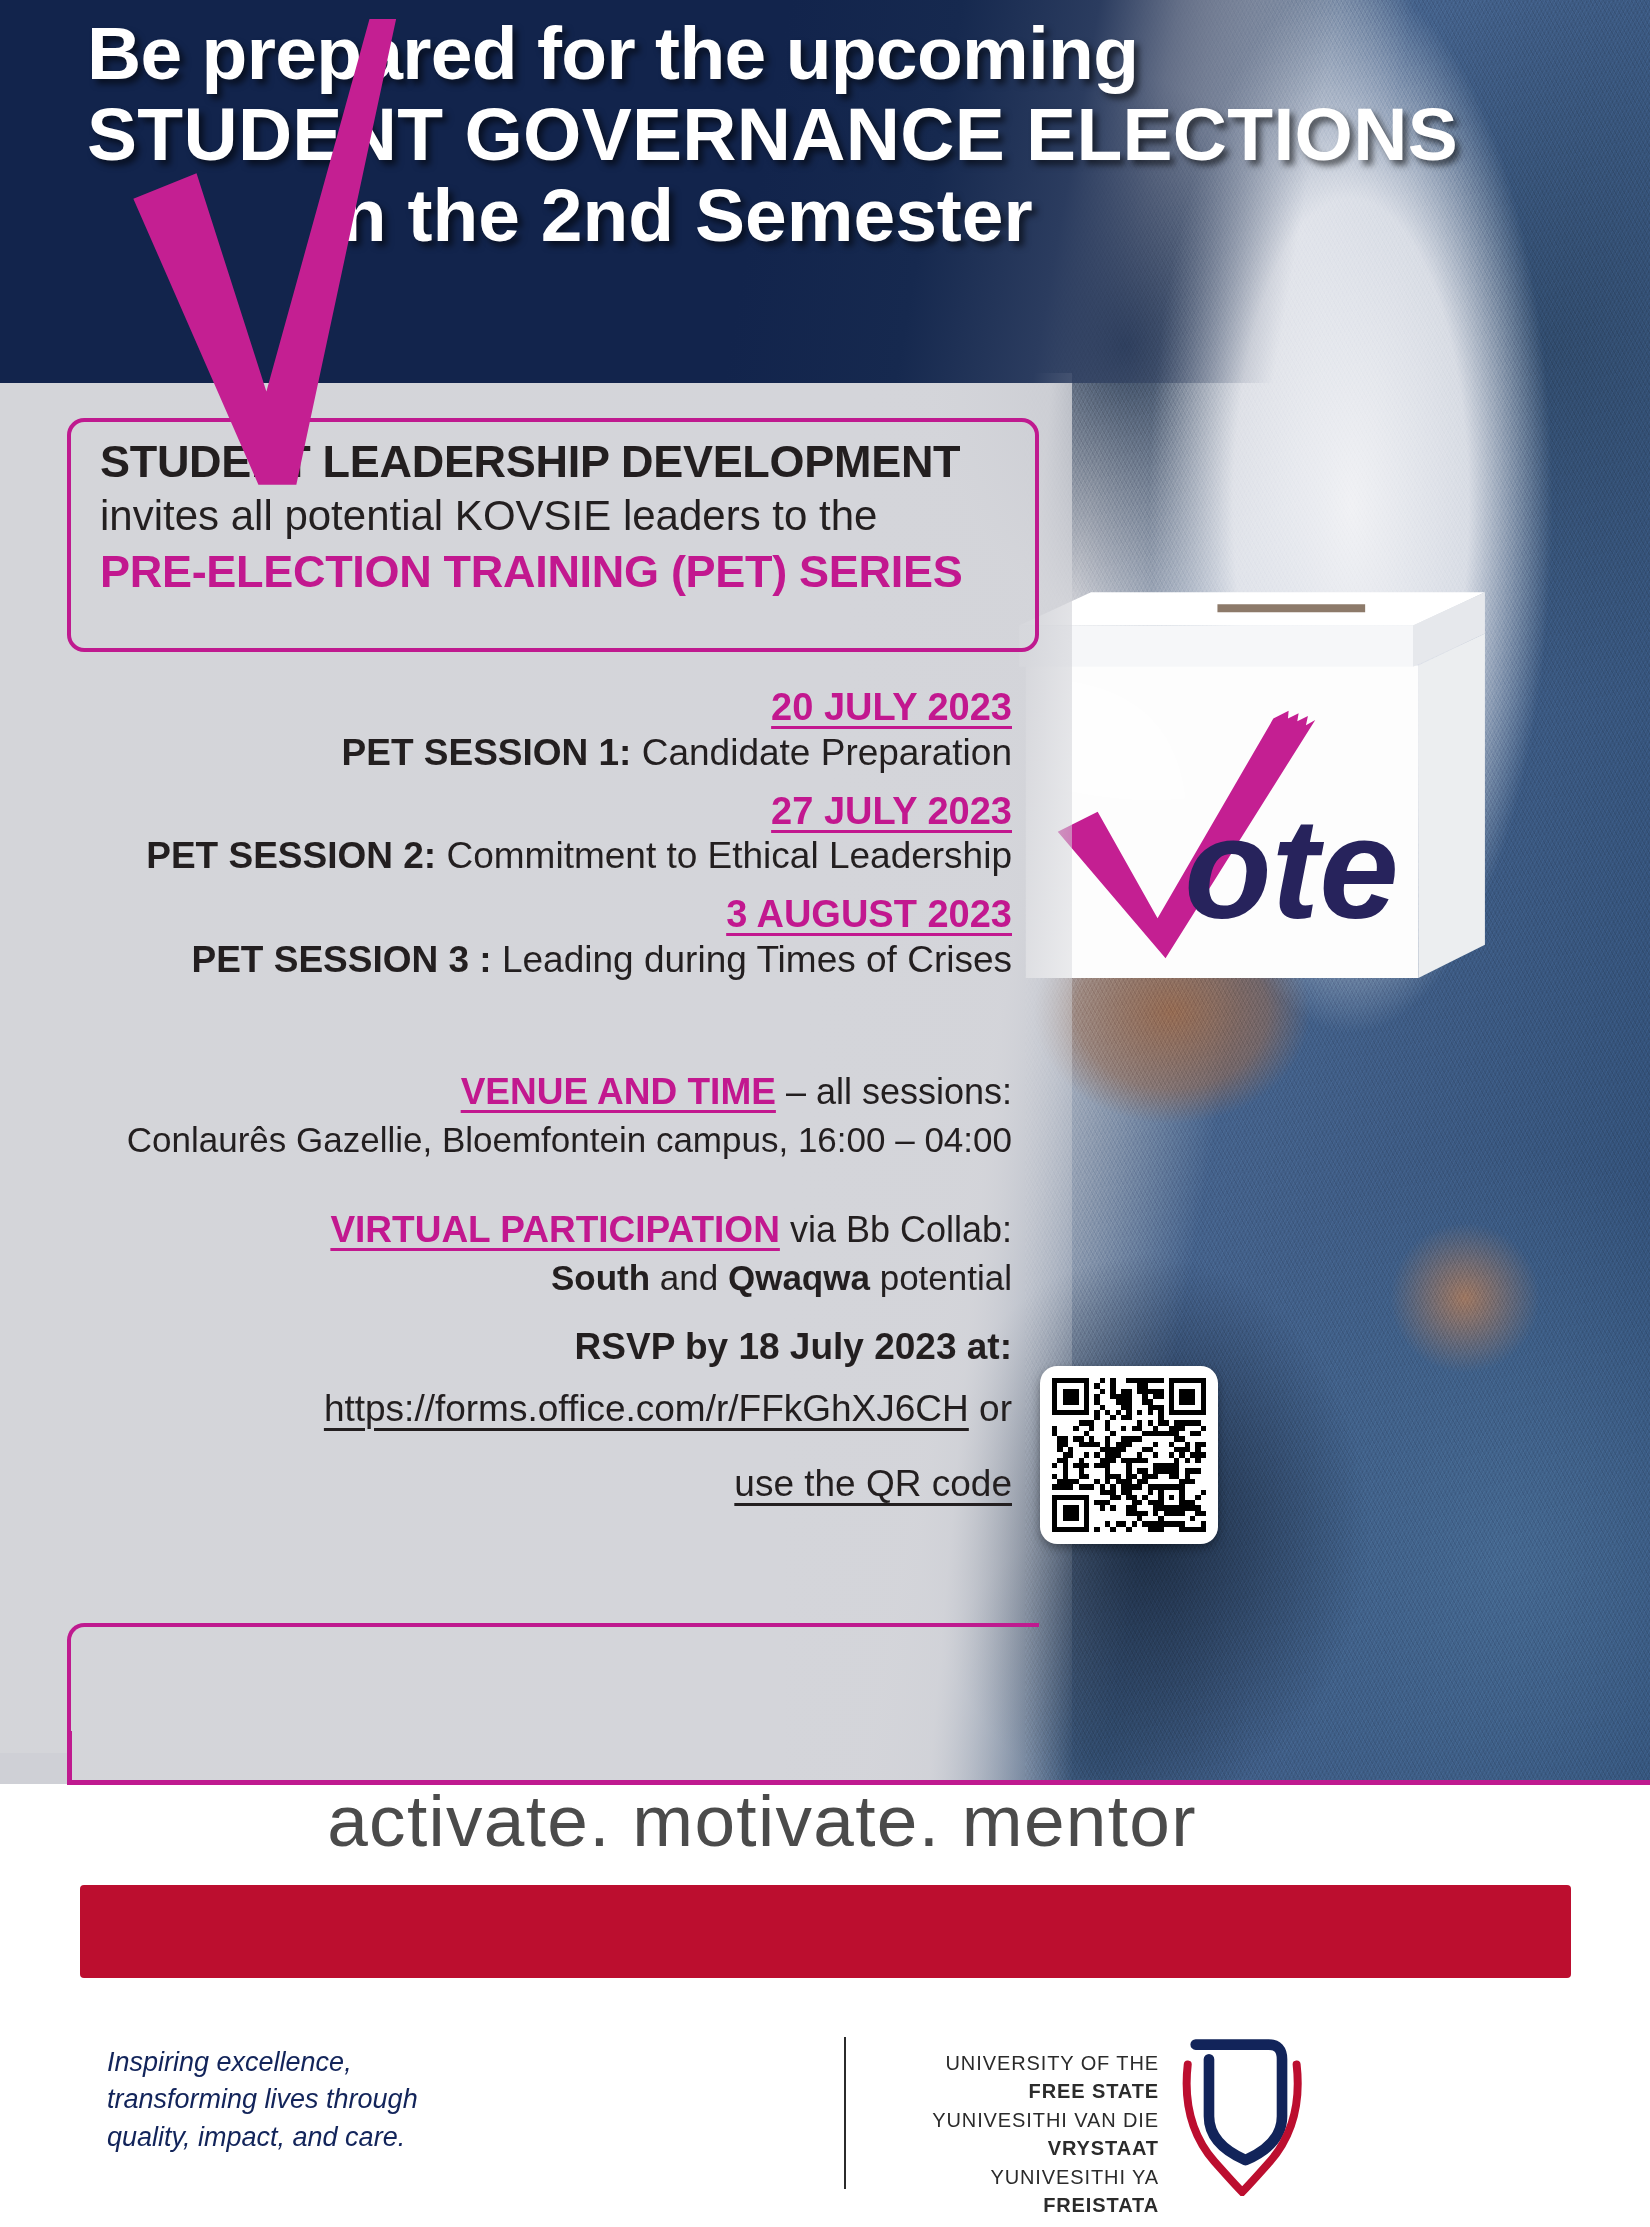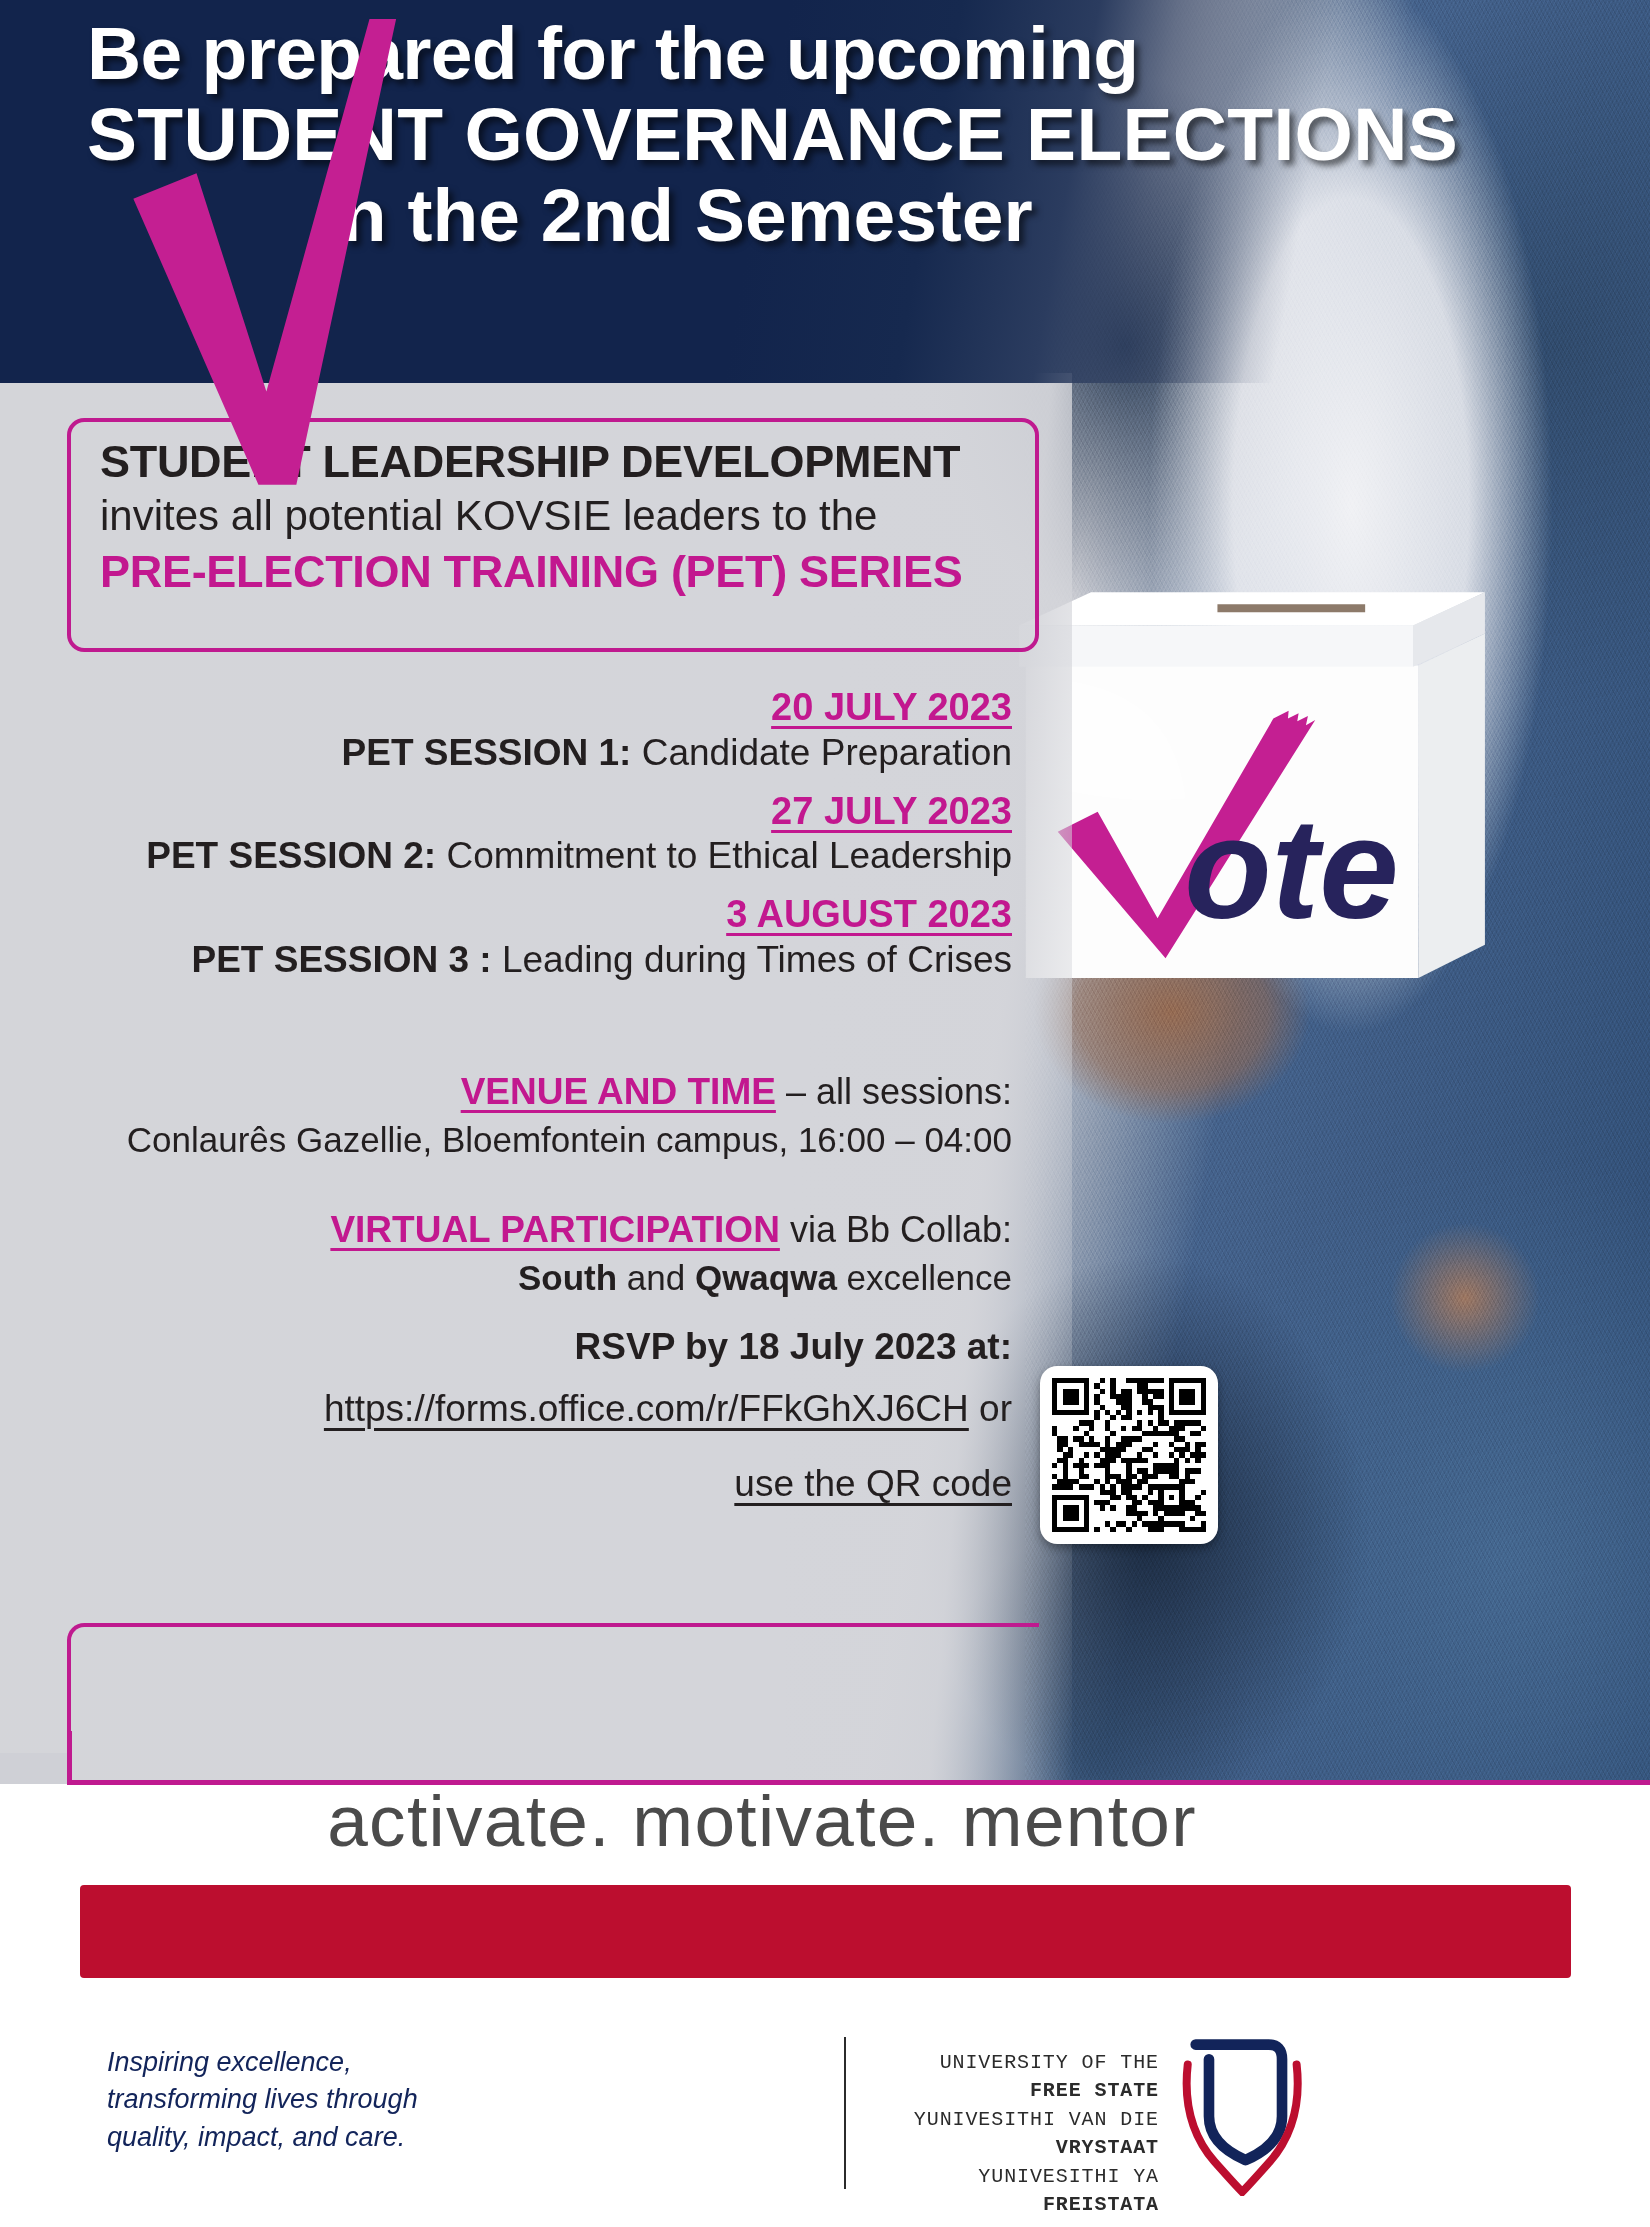--- a/index.html
+++ b/index.html
@@ -201,21 +201,21 @@
   }
   .vision-sub{
     margin-top:2.7px;font-size:17.3px;font-weight:700;font-style:italic;color:#111;line-height:1.25;
   }
   .divider{
     position:absolute;top:2037px;width:2px;height:152px;background:#2b2b2b;
   }
   .div1{left:844px;}
   .ufs-names{
     position:absolute;left:879px;top:2049px;width:280px;text-align:right;
-    color:#2b2b2b;font-size:20px;line-height:1.42;letter-spacing:0.9px;font-family:Liberation Mono, monospace;
+    color:#2b2b2b;font-size:20px;line-height:1.42;letter-spacing:0.9px;
   }
   .ufs-names b{font-weight:700;}
   .ufs-shield{position:absolute;left:1169px;top:2030px;width:153px;height:166px;}
   .ufs-right{position:absolute;left:1325px;top:2045px;width:266px;}
   .ufs-word{font-size:55px;font-weight:400;color:#12245a;letter-spacing:1.3px;line-height:.95;}
   .ufs-sa{margin-top:8px;font-size:21px;font-weight:700;color:#b8288e;line-height:1.28;letter-spacing:0.4px;}
 
   
   .left-gutter{
     position:absolute;left:0;top:1753px;width:71px;height:31px;background:#cfd0d6;
@@ -283,21 +283,21 @@
       <div class="sess-date">3 AUGUST 2023</div>
       <div class="sess-title"><b>PET SESSION 3 :</b><span> Leading during Times of Crises</span></div>
     </div>
   </div>
 
   <div class="venue-block">
     <div class="vt-line"><span class="vt-head">VENUE AND TIME</span><span class="vt-rest"> – all sessions:</span></div>
     <div class="vt-line">Conlaurês Gazellie, Bloemfontein campus, 16:00 – 04:00</div>
     <div class="vt-gap"></div>
     <div class="vt-line"><span class="vt-head">VIRTUAL PARTICIPATION</span><span class="vt-rest"> via Bb Collab:</span></div>
-    <div class="vt-line"><b>South</b><span> and </span><b>Qwaqwa</b><span> excellence</span></div>
+    <div class="vt-line"><b>South</b><span> and </span><b>Qwaqwa</b><span> potential</span></div>
   </div>
 
   <div class="rsvp">
     <div class="rsvp-l1">RSVP by 18 July 2023 at:</div>
     <div class="rsvp-l2"><u>https://forms.office.com/r/FFkGhXJ6CH</u><span> or</span></div>
     <div class="rsvp-l3"><u>use the QR code</u></div>
   </div>
 
   <div class="qr-wrap">
     <div class="qr-grid" id="qrgrid">

